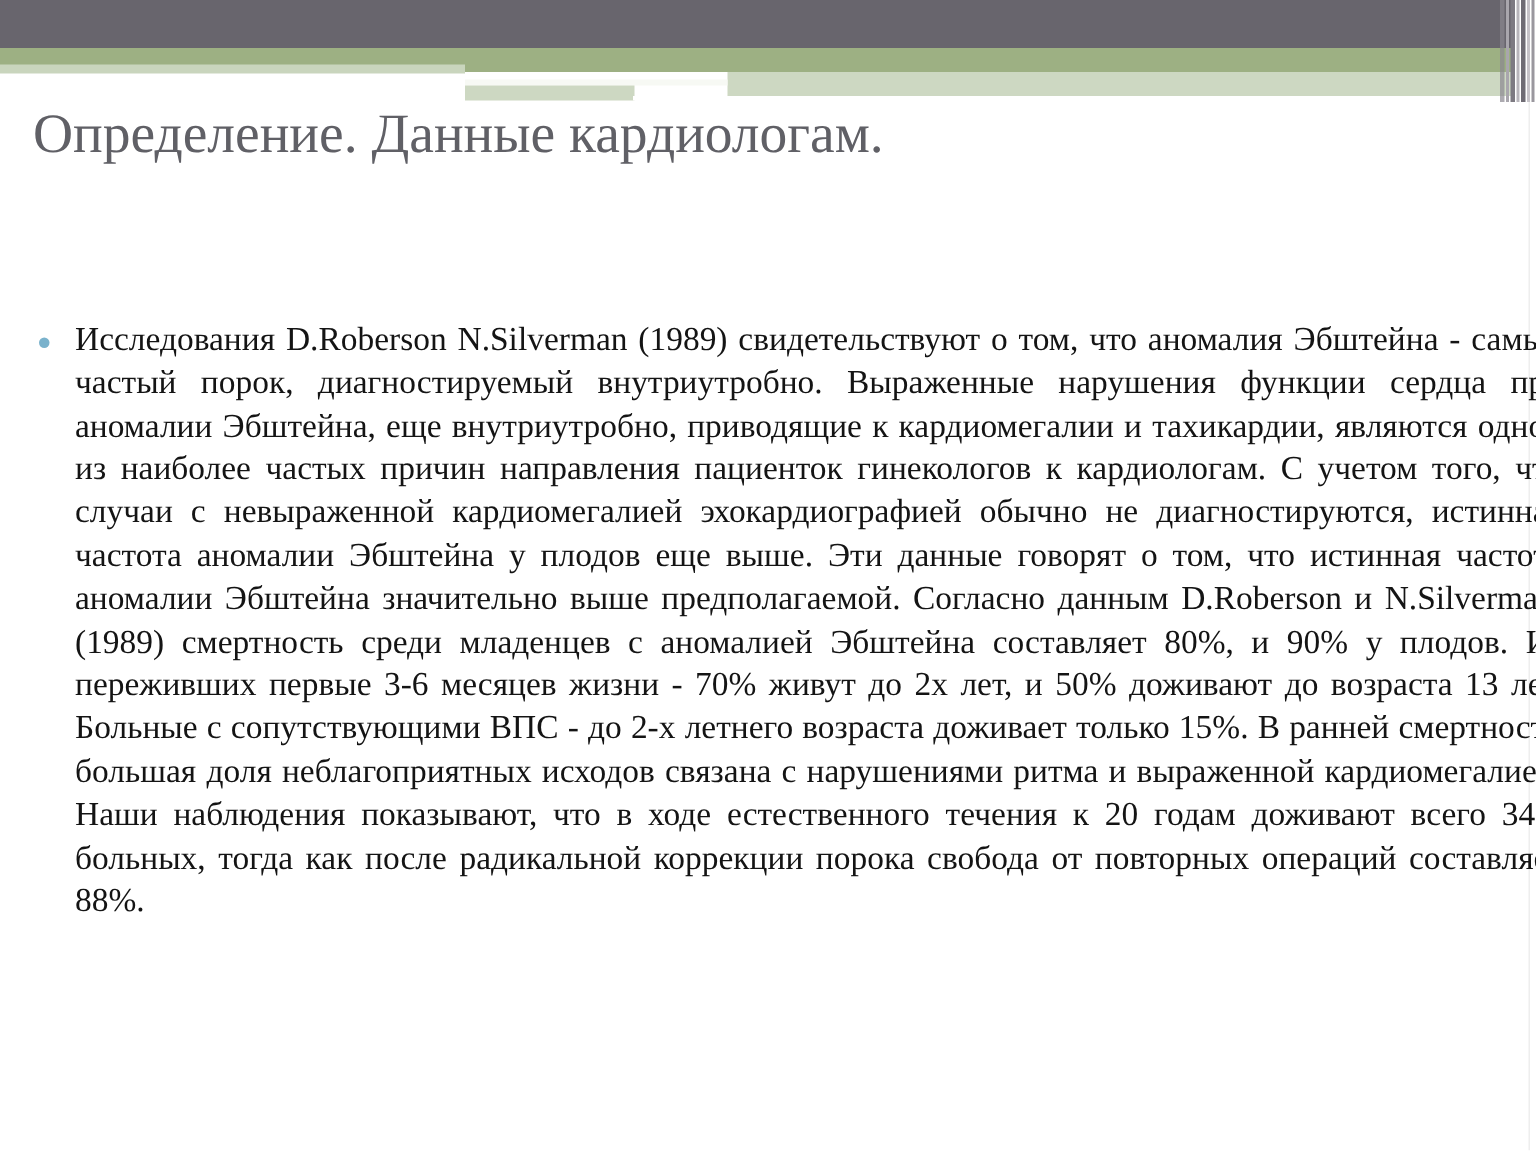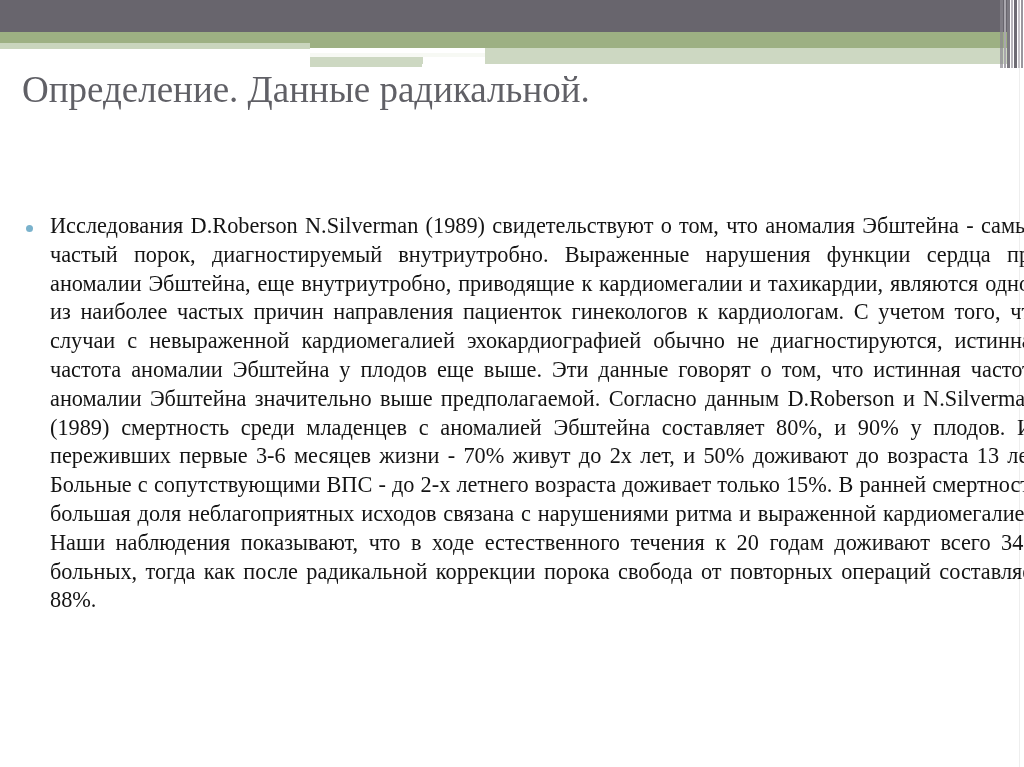--- a/index.html
+++ b/index.html
@@ -134,21 +134,21 @@
     <span style="left:4px;width:2px;background:#a9a6ad;"></span>
     <span style="left:7px;width:3px;background:#7d7a82;"></span>
     <span style="left:11px;width:2px;background:#b8b5bb;"></span>
     <span style="left:14px;width:3px;background:#6f6c74;"></span>
     <span style="left:18px;width:2px;background:#c6c3c8;"></span>
     <span style="left:21px;width:2px;background:#9a979e;"></span>
   </div>
 
   <div class="edge-line"></div>
 
-  <div class="title">Определение. Данные радикальной.</div>
+  <div class="title">Определение. Данные кардиологам.</div>
 
   <div class="content">
     <div class="bullet-item">
       <span class="bullet-dot"></span>
       <p class="bullet-text">Исследования D.Roberson N.Silverman (1989) свидетельствуют о том, что аномалия Эбштейна - самый частый порок, диагностируемый внутриутробно. Выраженные нарушения функции сердца при аномалии Эбштейна, еще внутриутробно, приводящие к кардиомегалии и тахикардии, являются одной из наиболее частых причин направления пациенток гинекологов к кардиологам. С учетом того, что случаи с невыраженной кардиомегалией эхокардиографией обычно не диагностируются, истинная частота аномалии Эбштейна у плодов еще выше. Эти данные говорят о том, что истинная частота аномалии Эбштейна значительно выше предполагаемой. Согласно данным D.Roberson и N.Silverman, (1989) смертность среди младенцев с аномалией Эбштейна составляет 80%, и 90% у плодов. Из переживших первые 3-6 месяцев жизни - 70% живут до 2х лет, и 50% доживают до возраста 13 лет. Больные с сопутствующими ВПС - до 2-х летнего возраста доживает только 15%. В ранней смертности большая доля неблагоприятных исходов связана с нарушениями ритма и выраженной кардиомегалией. Наши наблюдения показывают, что в ходе естественного течения к 20 годам доживают всего 34% больных, тогда как после радикальной коррекции порока свобода от повторных операций составляет 88%.</p>
     </div>
   </div>
 </div>
 
 </body></html>

